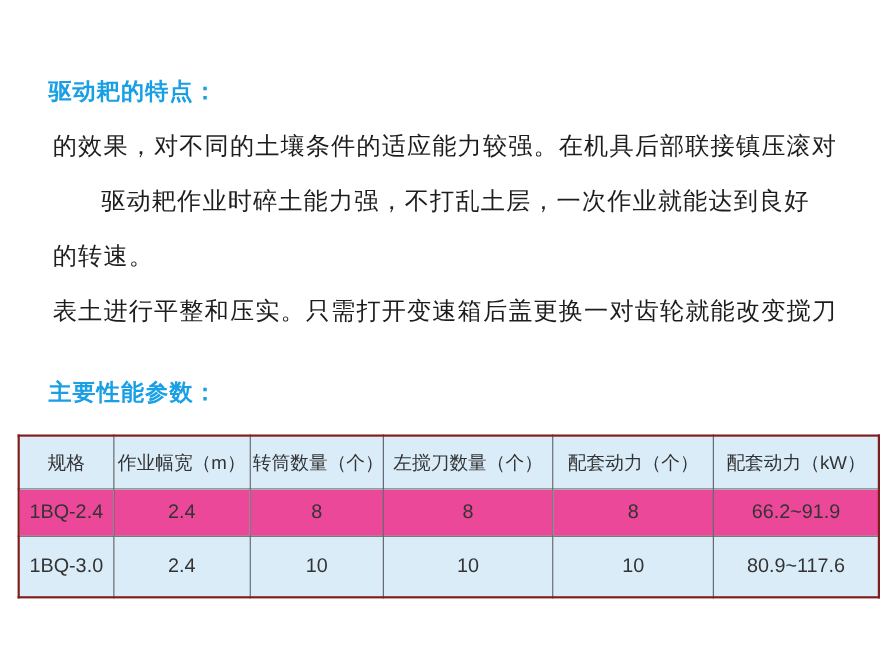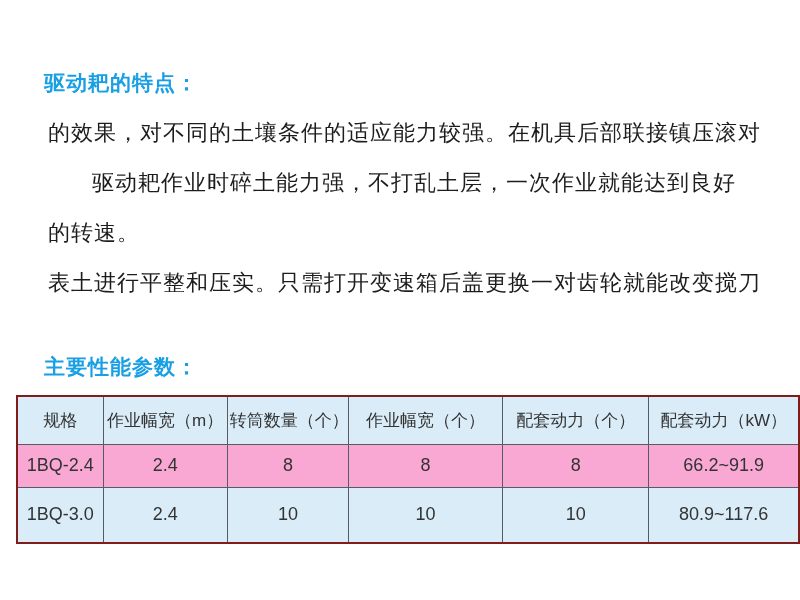--- a/index.html
+++ b/index.html
@@ -17,21 +17,21 @@
   .heading {
     position: absolute;
     left: 32px;
     color: #189fe4;
     font-size: 21px;
     font-weight: bold;
     letter-spacing: 1px;
     white-space: nowrap;
   }
   .heading-features { top: 57px; }
-  .heading-params   { top: 341px; }
+  .heading-params   { top: 331px; }
   .para {
     position: absolute;
     left: 32px;
     top: 96px;
     width: 742px;
     color: #1d1d1d;
     font-size: 22px;
     line-height: 42px;
     letter-spacing: 1px;
   }
@@ -52,21 +52,21 @@
     text-align: center;
     vertical-align: middle;
     font-weight: normal;
     padding: 0 2px;
     overflow: hidden;
     white-space: nowrap;
   }
   table.spec { border: 2px solid #7f1d1d; }
   table.spec thead tr { height: 48px; background: #d9ecf8; }
   table.spec thead th { font-size: 17px; }
-  table.spec tbody tr.row-a { height: 43px; background: #f9a8d4; }
+  table.spec tbody tr.row-a { height: 43px; background: #ec4899; }
   table.spec tbody tr.row-b { height: 56px; background: #d9ecf8; }
 </style>
 </head>
 <body>
 
 <div class="page">
 
   <div class="heading heading-features">驱动耙的特点：</div>
 
   <div class="para">
@@ -85,21 +85,21 @@
       <col style="width:15.5%">
       <col style="width:19.7%">
       <col style="width:18.7%">
       <col style="width:19.2%">
     </colgroup>
     <thead>
       <tr>
         <th>规格</th>
         <th>作业幅宽（m）</th>
         <th>转筒数量（个）</th>
-        <th>作业幅宽（个）</th>
+        <th>左搅刀数量（个）</th>
         <th>配套动力（个）</th>
         <th>配套动力（kW）</th>
       </tr>
     </thead>
     <tbody>
       <tr class="row-a">
         <td>1BQ-2.4</td>
         <td>2.4</td>
         <td>8</td>
         <td>8</td>

